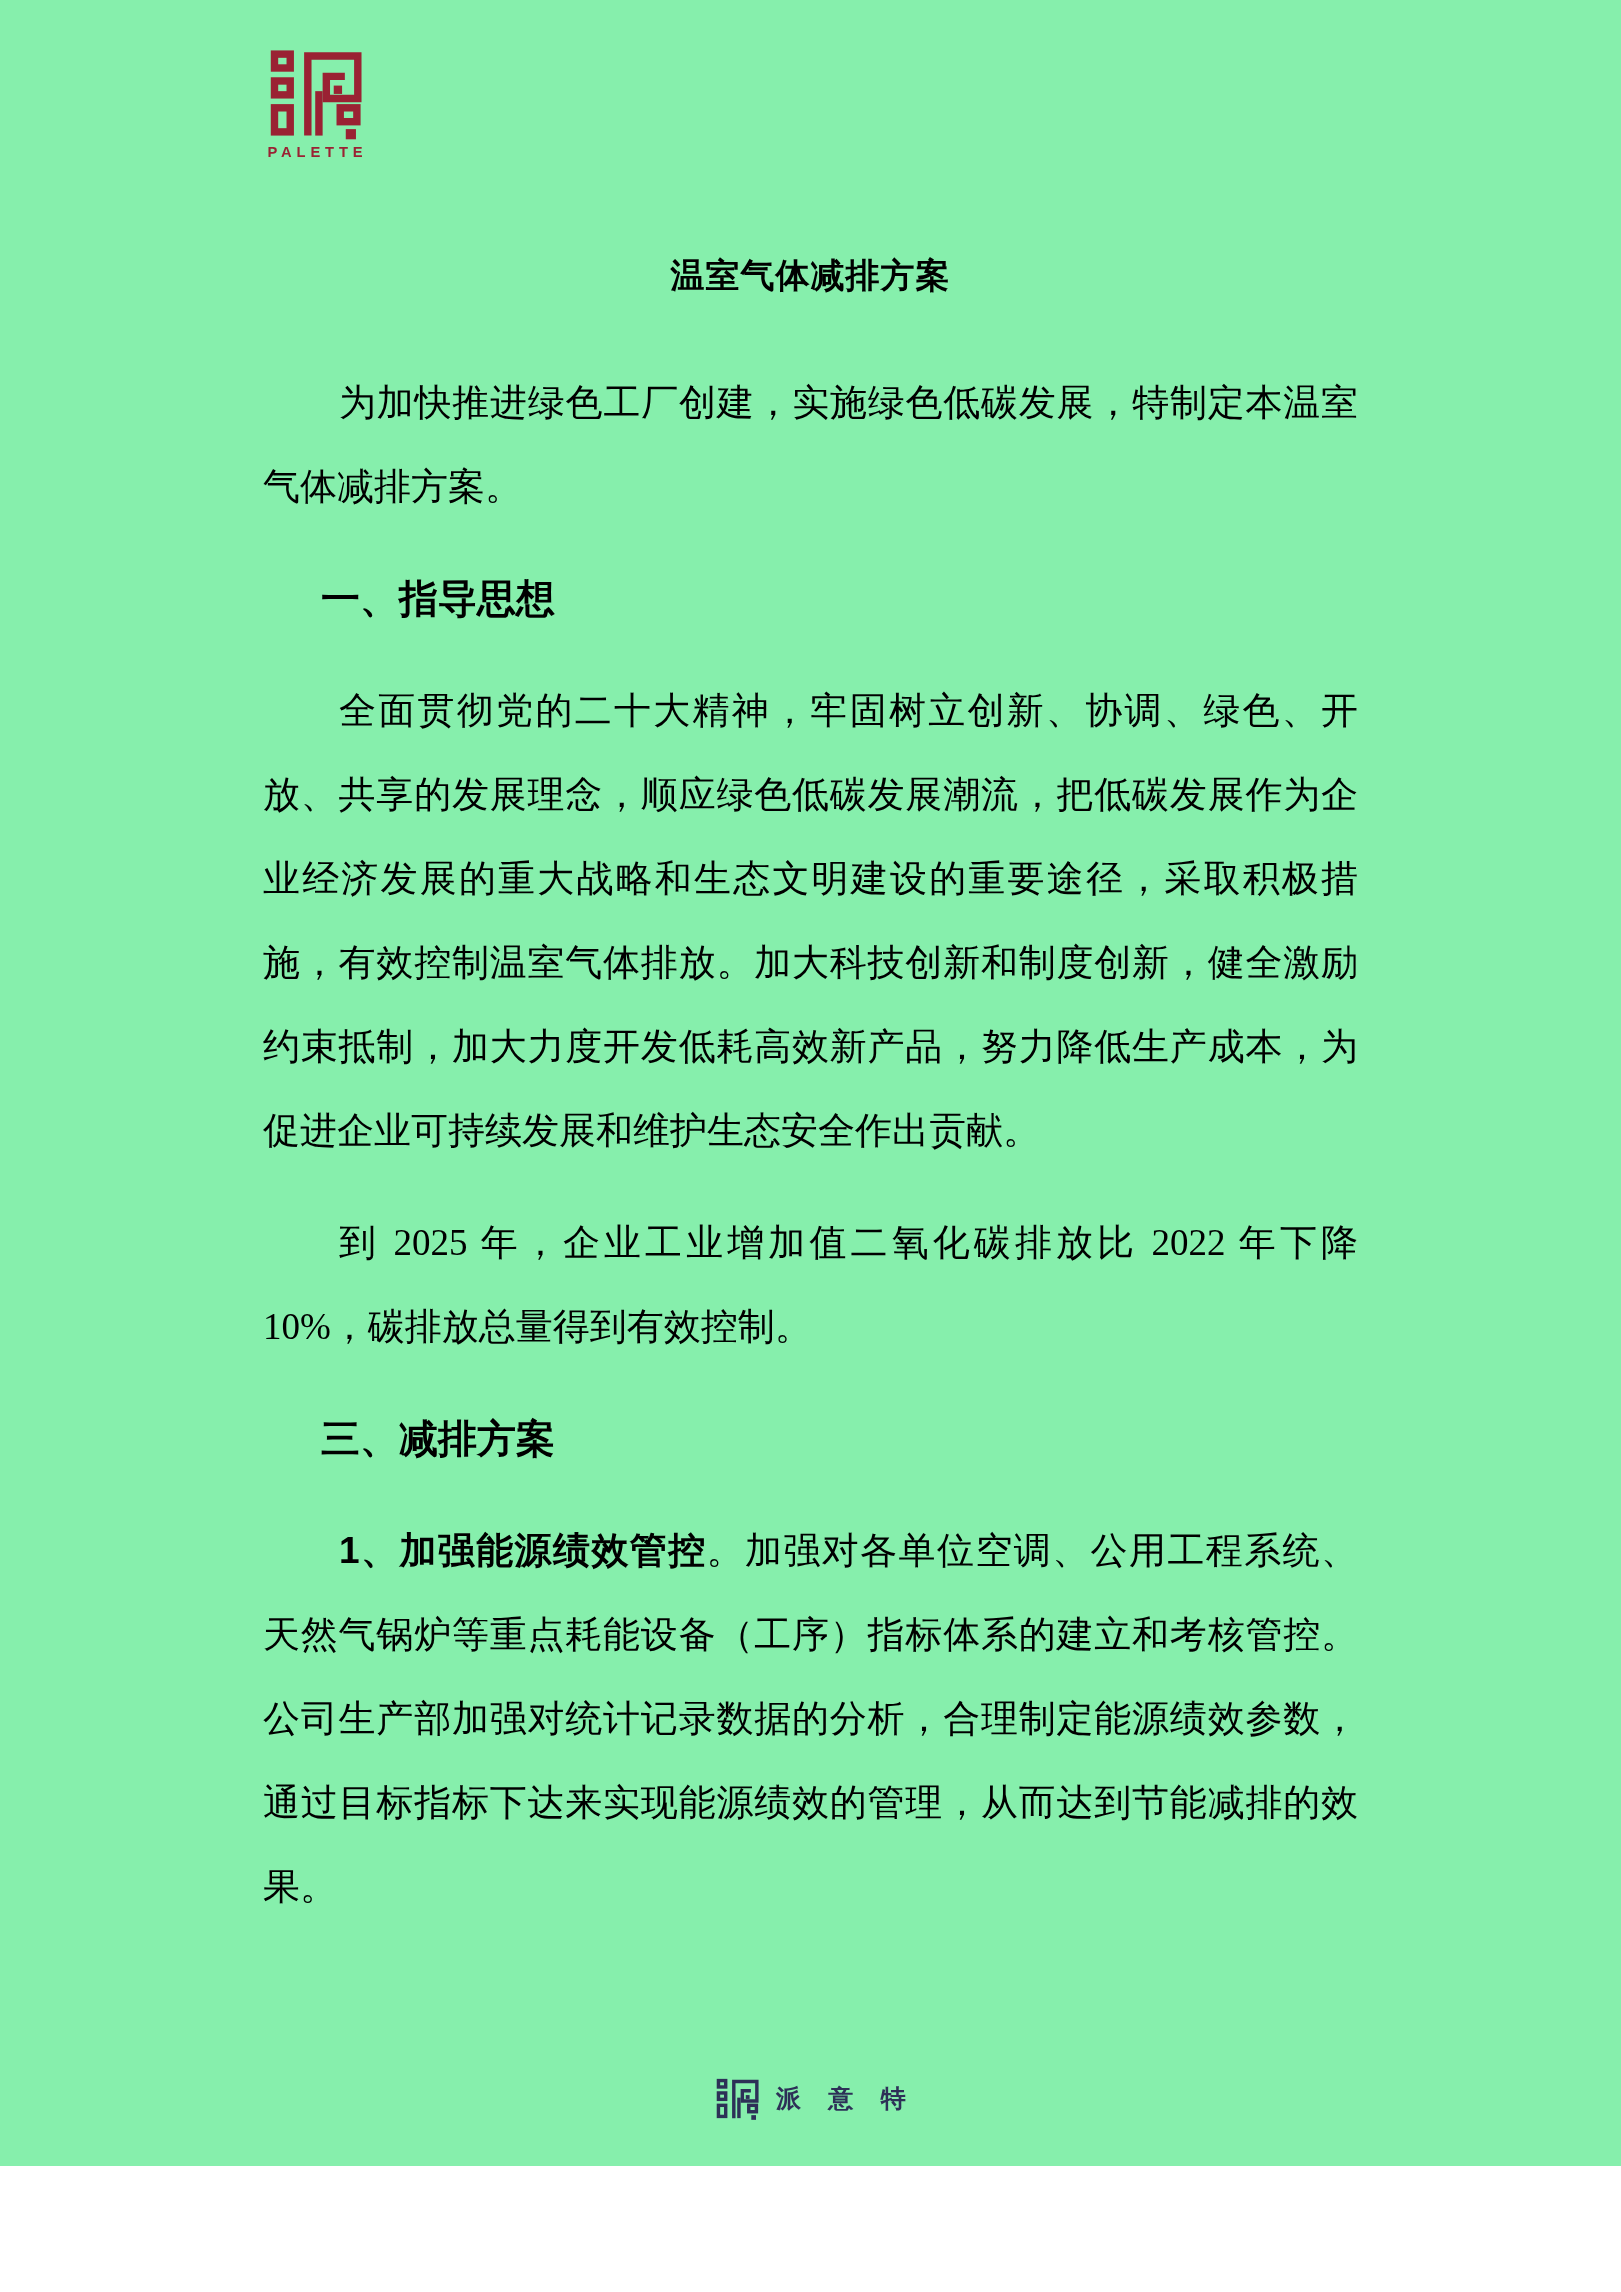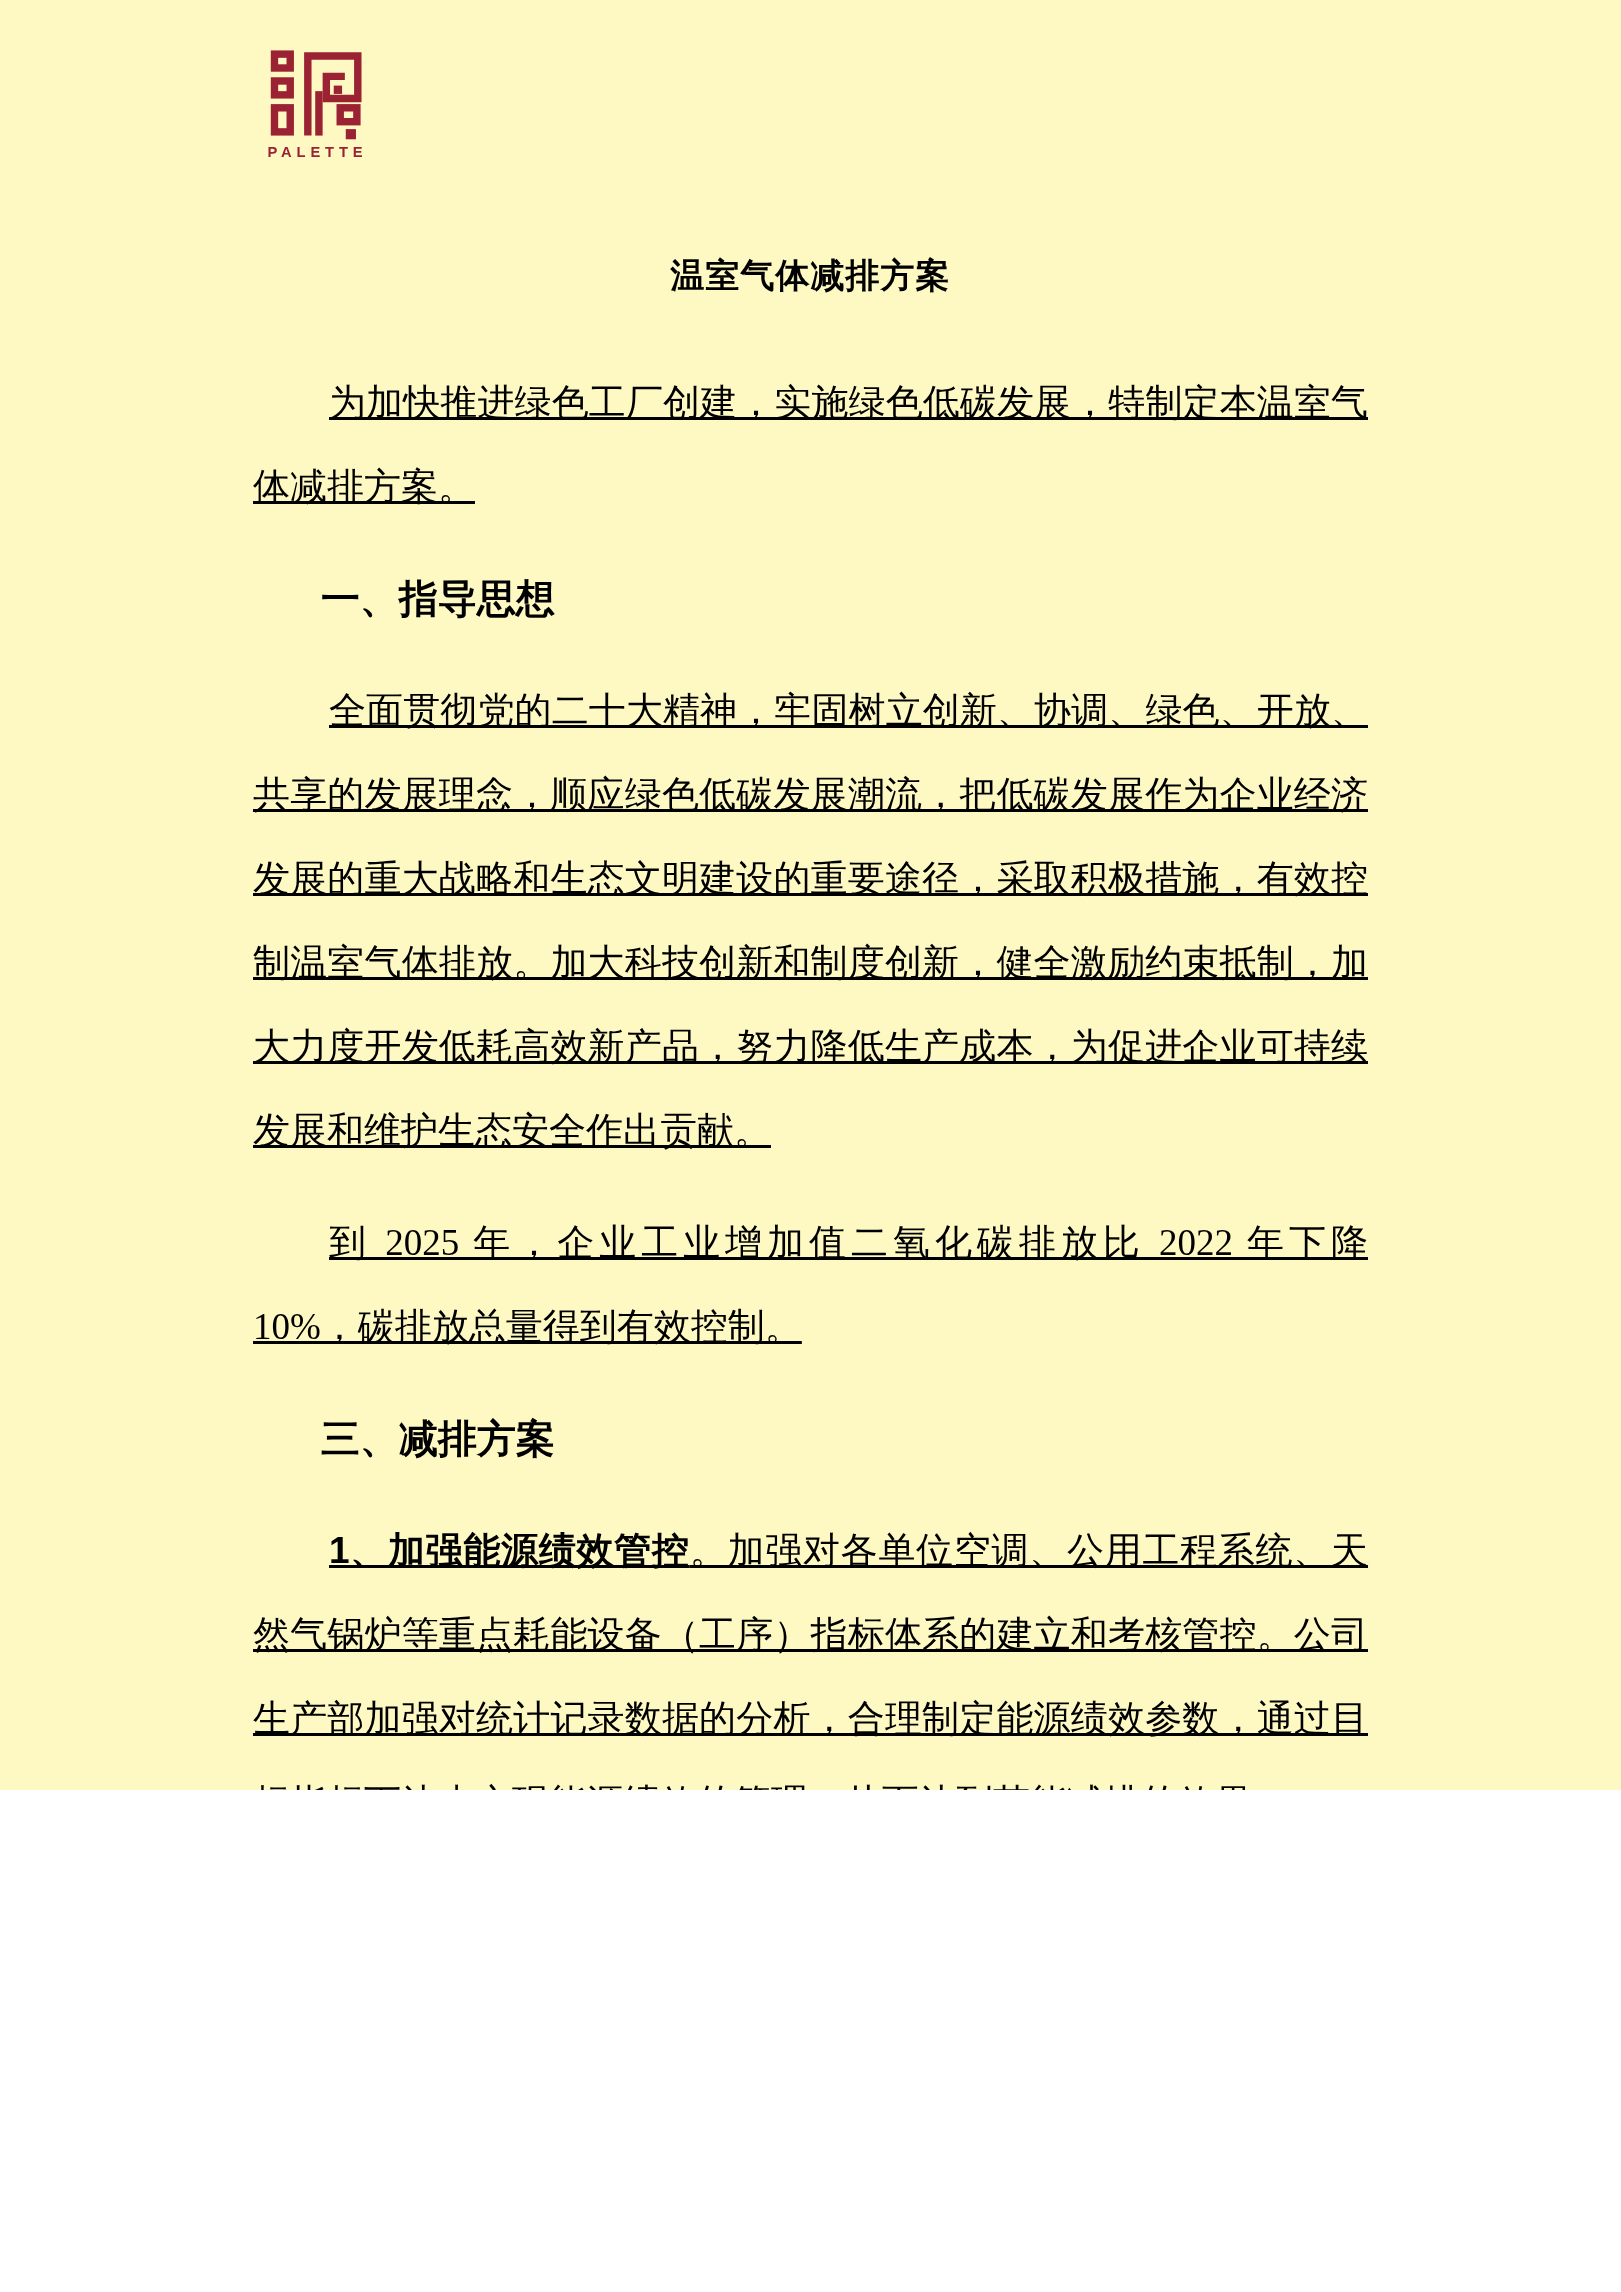--- a/index.html
+++ b/index.html
@@ -4,22 +4,22 @@
 <style>
   html, body { margin: 0; padding: 0; }
   body {
     width: 1621px; height: 2293px;
     background: #ffffff;
     font-family: "Liberation Serif", "DejaVu Serif", serif;
     color: #000000;
   }
   .page {
     position: relative;
-    width: 1621px; height: 1790px;
-    background: #fef9c3;
+    width: 1621px; height: 2166px;
+    background: #86efac;
     overflow: hidden;
   }
 
   
   .brand-header {
     position: absolute;
     left: 256px; top: 46px;
     width: 123px;
     text-align: center;
     color: #9A2233;
@@ -40,23 +40,22 @@
     font-size: 34px;
     font-weight: 700;
     line-height: 84px;
     text-align: center;
     margin: 0;
     letter-spacing: 1px;
   }
   p.body {
     font-size: 37px;
     line-height: 84px;
-    margin: 28px 8px;
+    margin: 28px 18px;
     text-align: justify;
-    text-decoration: underline;
   }
   p.intro { margin-top: 43px; }
   .indent { text-indent: 76px; }
   h3.heading {
     font-family: Liberation Sans, sans-serif;
     font-size: 39px;
     font-weight: 700;
     line-height: 84px;
     margin: 28px 0;
     text-indent: 76px;

